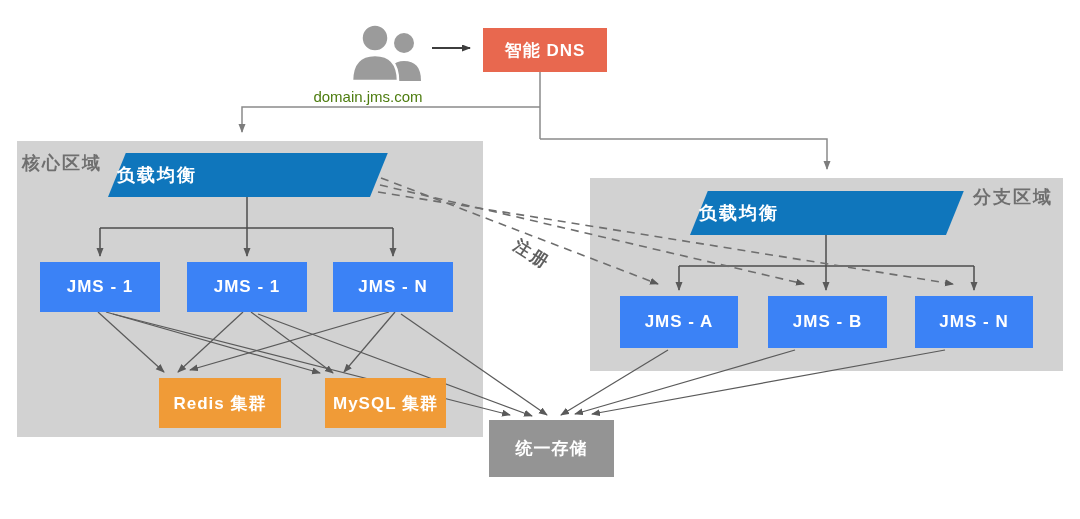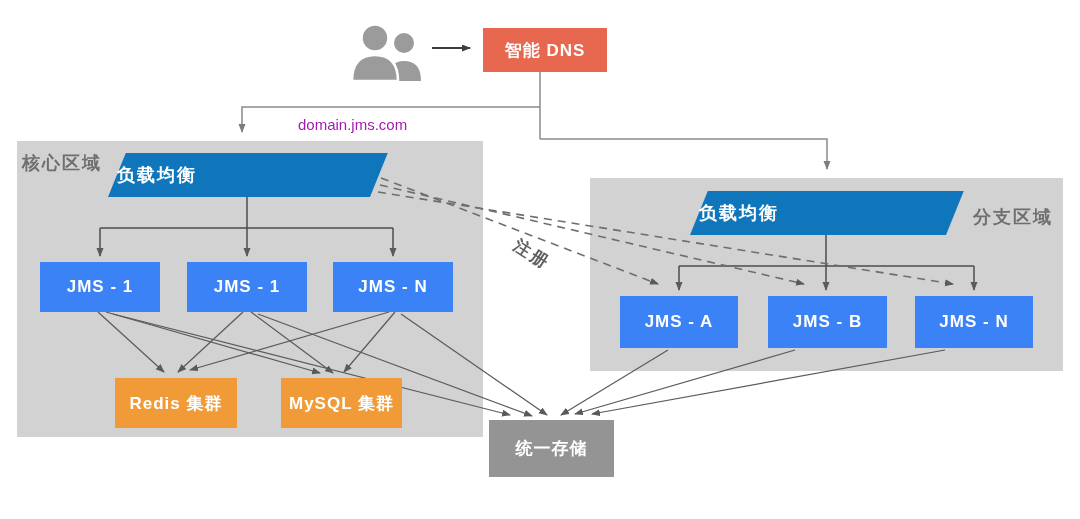--- a/index.html
+++ b/index.html
@@ -39,21 +39,21 @@
     align-items: center;
     justify-content: center;
     color: #ffffff;
     font-weight: bold;
     font-size: 17px;
     z-index: 2;
     letter-spacing: 1px;
   }
   .dns-box      { background: #E8684F; }
   .jms-node     { background: #3b82f6; }
-  .cluster-box  { background: #F09B37; }
+  .cluster-box  { background: #F09B37; margin-left: 44px; }
   .storage-box  { background: #949494; }
   .lb {
     position: absolute;
     display: flex;
     align-items: center;
     justify-content: flex-start;
     z-index: 2;
   }
   .lb-shape {
     position: absolute;
@@ -66,24 +66,23 @@
     position: relative;
     color: #ffffff;
     font-weight: bold;
     font-size: 18px;
     letter-spacing: 2px;
     transform: translateX(9px);
   }
   .edge-label {
     position: absolute;
     font-size: 15px;
-    color: #a21caf;
-    z-index: 2;
-    text-align: left;
-    margin-top: 28px;
+    color: #4d7c0f;
+    z-index: 2;
+    text-align: center;
   }
   .register-label {
     position: absolute;
     left: 512px;
     top: 243px;
     font-size: 17px;
     font-weight: bold;
     color: #5F5F5F;
     letter-spacing: 3px;
     transform: rotate(33deg);
@@ -176,21 +175,21 @@
   </div>
 
   <div class="box dns-box" style="left:483px; top:28px; width:124px; height:44px;">
     <span>智能 DNS</span>
   </div>
 
   <div class="edge-label" style="left:298px; top:88px; width:140px;">domain.jms.com</div>
   <div class="register-label">注册</div>
 
   <div class="region-title" style="left:22px; top:151px;">核心区域</div>
-  <div class="region-title" style="left:973px; top:185px;margin-top:20px;">分支区域</div>
+  <div class="region-title" style="left:973px; top:185px;">分支区域</div>
 
   <div class="lb" style="left:108px; top:153px; width:262px; height:44px;">
     <div class="lb-shape"></div>
     <span class="lb-label">负载均衡</span>
   </div>
 
   <div class="lb" style="left:690px; top:191px; width:256px; height:44px;">
     <div class="lb-shape"></div>
     <span class="lb-label">负载均衡</span>
   </div>

